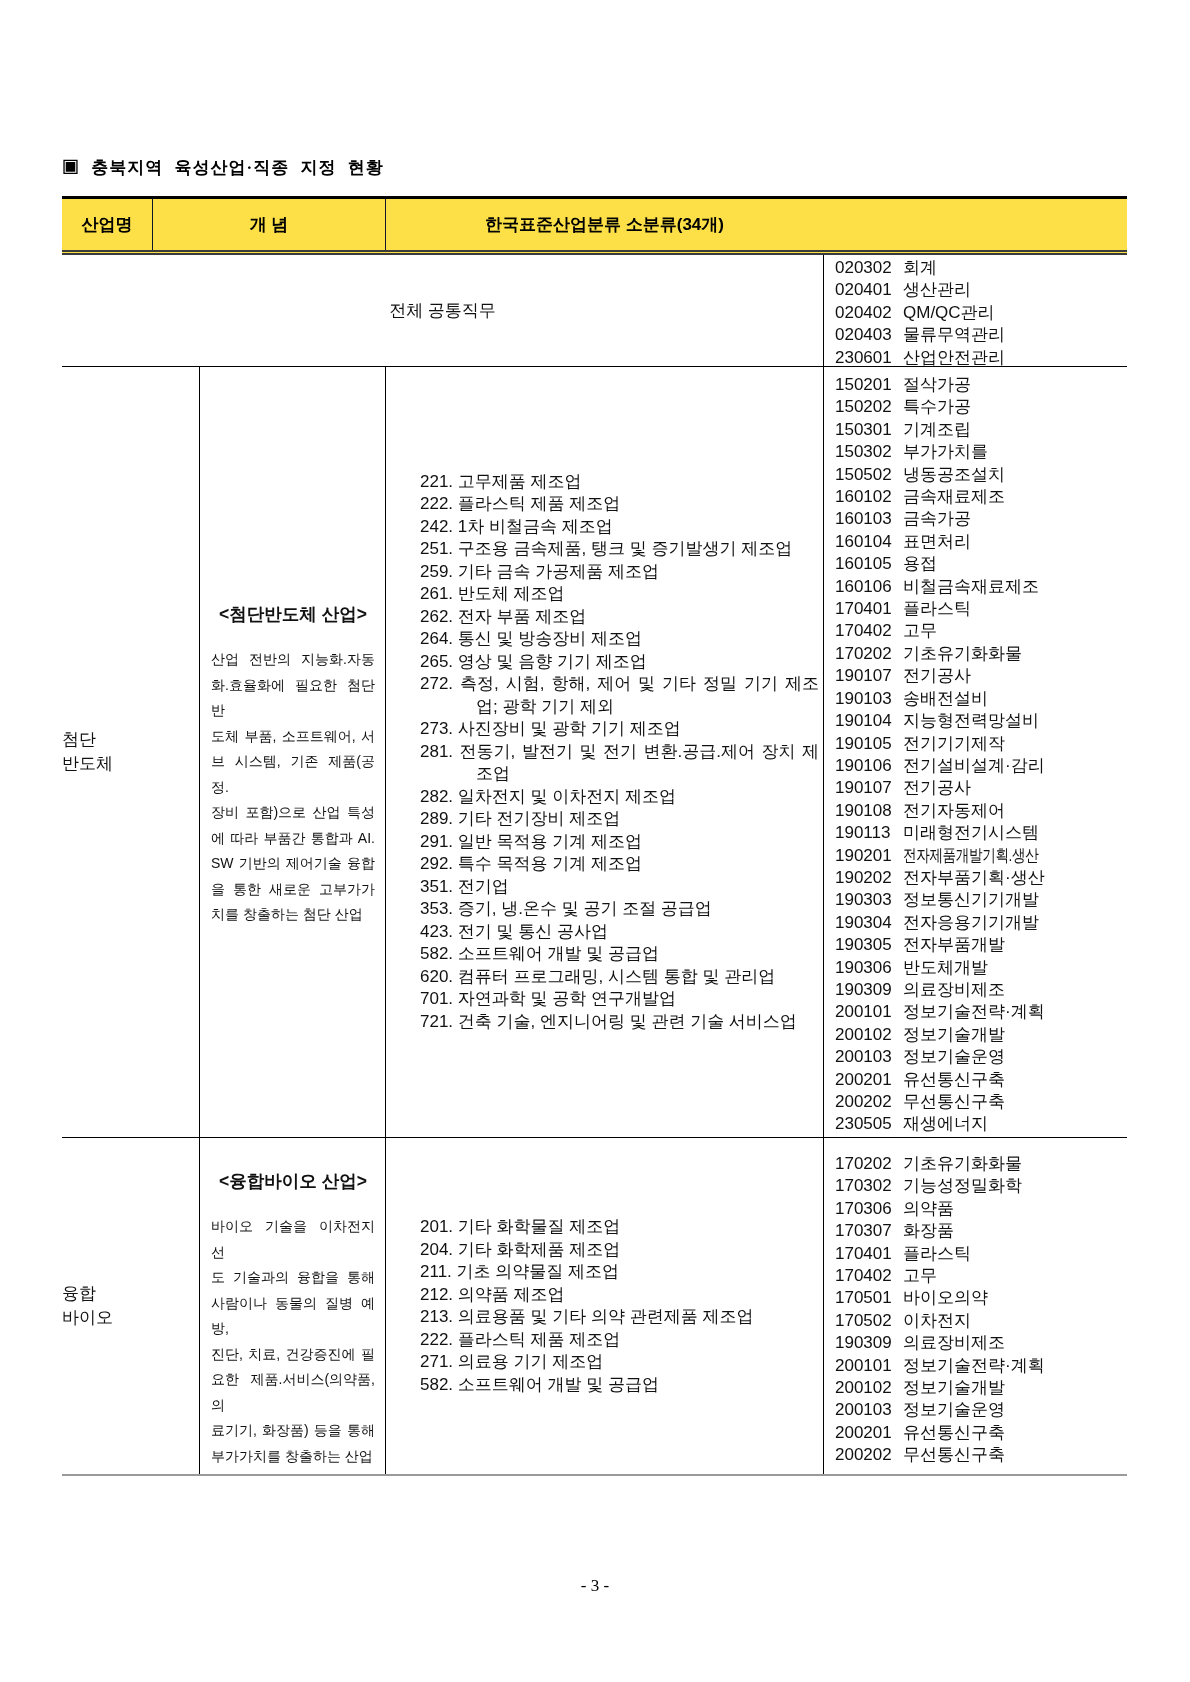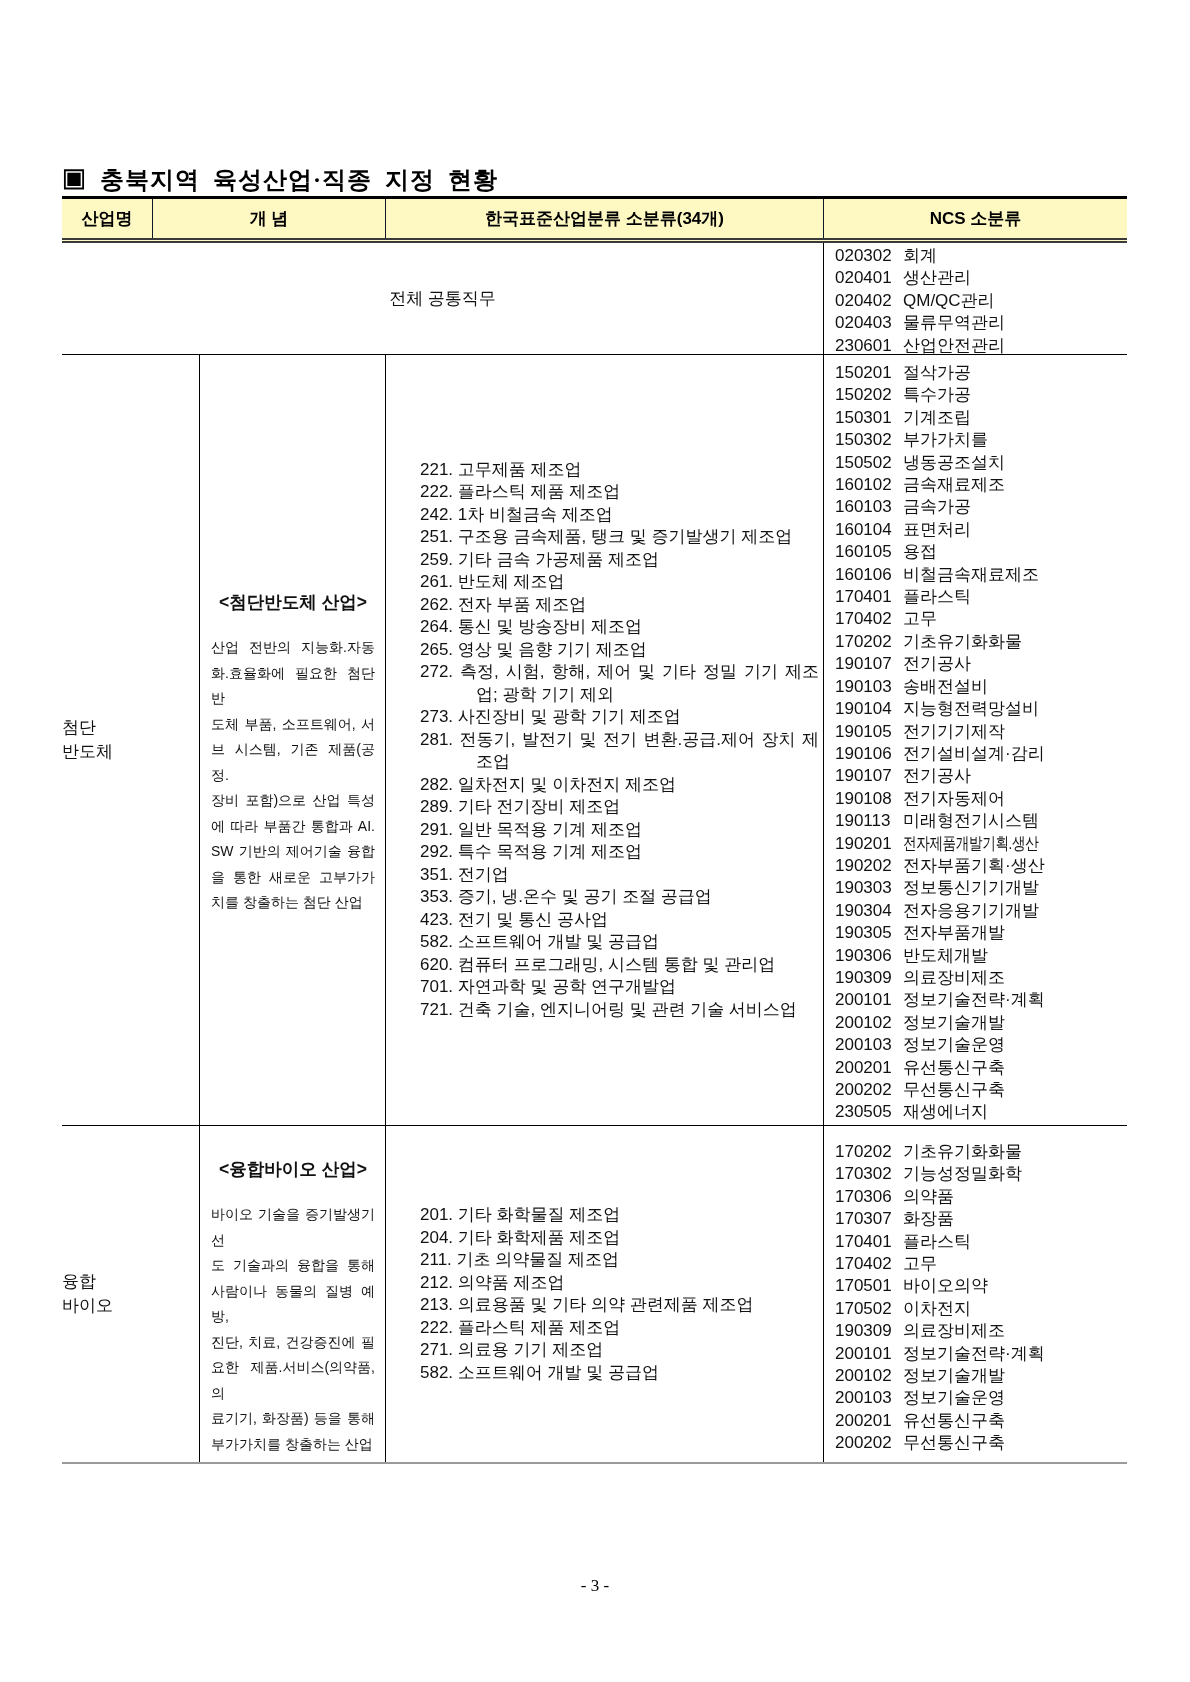--- a/index.html
+++ b/index.html
@@ -12,39 +12,38 @@
     margin: 0 auto;
     overflow: hidden;
     font-family: "Liberation Sans", sans-serif;
     color: #111;
   }
   .doc-title {
     position: absolute;
     left: 62px;
     top: 156px;
     font-family: "Liberation Serif", serif;
-    font-size: 24px;
+    font-size: 17px;
     font-weight: 600;
     letter-spacing: 1px;
     word-spacing: 6px;
     color: #000;
-    margin-top: 8px;
   }
   .tbl {
     position: absolute;
     left: 62px;
     top: 196px;
     width: 1065px;
     border-top: 3px solid #000;
   }
   .hdr-row {
     display: grid;
     grid-template-columns: 90px 233px 438px 304px;
-    height: 44px;
-    background: #fef9c3;
+    height: 56px;
+    background: #fde047;
     border-bottom: 5px double #3a3a3a;
   }
   .hcell {
     display: flex;
     align-items: center;
     justify-content: center;
     font-weight: bold;
     font-size: 17px;
     color: #000;
   }
@@ -138,21 +137,20 @@
 <div class="page">
 
   <div class="doc-title">▣ 충북지역 육성산업·직종 지정 현황</div>
 
   <div class="tbl">
 
     <div class="hdr-row">
       <div class="hcell">산업명</div>
       <div class="hcell">개 념</div>
       <div class="hcell">한국표준산업분류 소분류(34개)</div>
-      <div class="hcell">NCS 소분류</div>
     </div>
 
     <div class="row-common">
       <div class="bcell cell-merged">전체 공통직무</div>
       <div class="bcell cell-ncs pt2">
           <div class="ncs-line"><span class="ncs-code">020302</span><span class="ncs-name">회계</span></div>
           <div class="ncs-line"><span class="ncs-code">020401</span><span class="ncs-name">생산관리</span></div>
           <div class="ncs-line"><span class="ncs-code">020402</span><span class="ncs-name">QM/QC관리</span></div>
           <div class="ncs-line"><span class="ncs-code">020403</span><span class="ncs-name">물류무역관리</span></div>
           <div class="ncs-line"><span class="ncs-code">230601</span><span class="ncs-name">산업안전관리</span></div>
@@ -242,21 +240,21 @@
     </div>
 
     <div class="row-ind r3">
       <div class="bcell cell-ind">
           <div class="name-line">융합</div>
           <div class="name-line">바이오</div>
         </div>
       <div class="bcell cell-concept">
         <div class="concept-title">&lt;융합바이오 산업&gt;</div>
         <div class="concept-body">
-            <div class="cline">바이오 기술을 증기발생기 선</div>
+            <div class="cline">바이오 기술을 이차전지 선</div>
             <div class="cline">도 기술과의 융합을 통해</div>
             <div class="cline">사람이나 동물의 질병 예방,</div>
             <div class="cline">진단, 치료, 건강증진에 필</div>
             <div class="cline">요한 제품.서비스(의약품, 의</div>
             <div class="cline">료기기, 화장품) 등을 통해</div>
             <div class="cline">부가가치를 창출하는 산업</div>
           </div>
       </div>
       <div class="bcell cell-ksic">
           <div class="ksic-item">201. 기타 화학물질 제조업</div>

